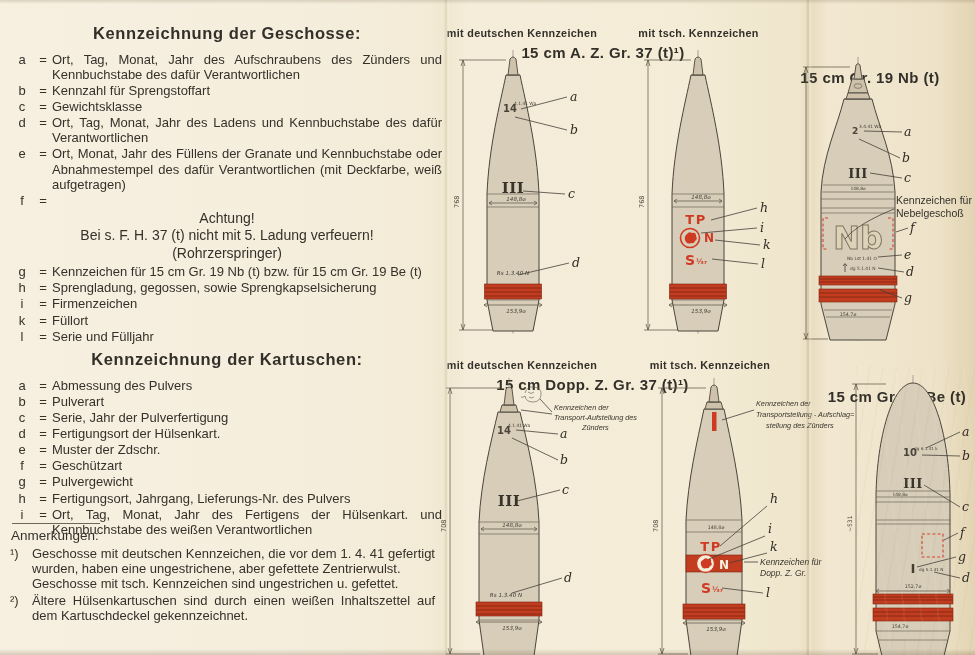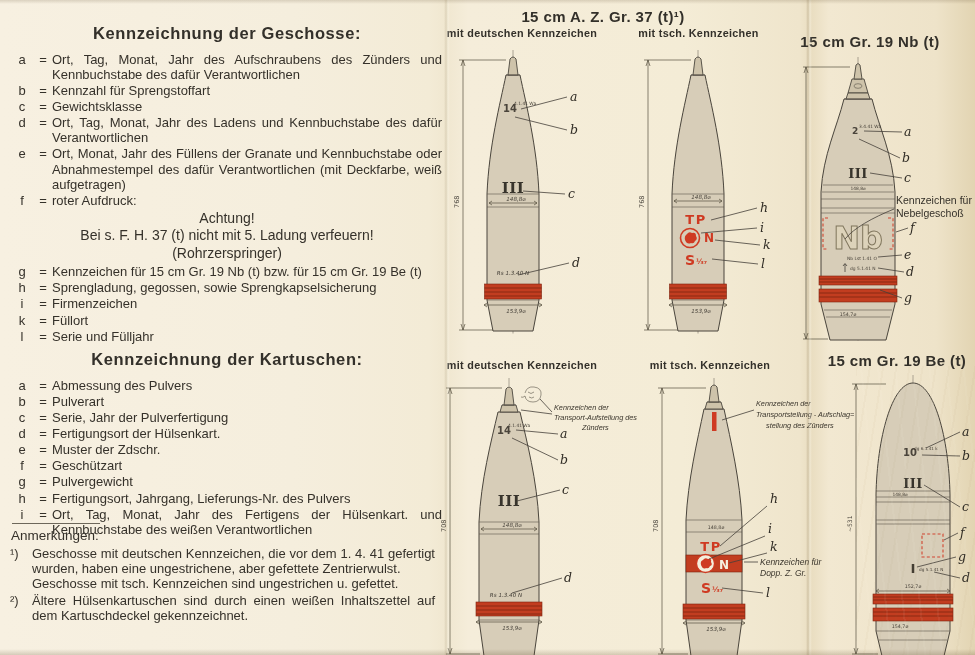--- a/index.html
+++ b/index.html
@@ -22,21 +22,21 @@
   .dl .eq{text-align:center;}
   .dl .t{text-align:justify;padding-right:2px;}
   .achtung{text-align:center;font-size:14px;line-height:1.25;margin:2px 0 2px 0;}
   .noteline{width:88px;border:none;border-top:1.5px solid #6d675a;margin:0 0 4px 2px;}
   .anmtitle{font-size:13.5px;margin:0 0 3px 1px;}
   .notes{display:grid;grid-template-columns:22px 1fr;font-size:13px;line-height:1.16;row-gap:2px;}
   .notes .t{text-align:justify;padding-right:9px;}
 
   
   .hdr{position:absolute;text-align:center;white-space:nowrap;color:#33302a;}
-  .hdr.big{font-size:15px;font-weight:bold;letter-spacing:.4px;}
+  .hdr.big{font-size:15px;font-weight:bold;letter-spacing:.4px;margin-top:36px;}
   .hdr.sub{font-size:10.8px;font-weight:bold;letter-spacing:.3px;}
 
   
   .sv{position:absolute;}
   .body{fill:#d7cdb8;stroke:#4a453c;stroke-width:1;}
   .nosecap{fill:#cec3aa;stroke:#4a453c;stroke-width:.9;}
   .lnthin{stroke:#5b554a;fill:none;stroke-width:.6;}
   .cl{stroke:#6b6458;stroke-width:.55;stroke-dasharray:8 2.5 1.5 2.5;fill:none;}
   .dim{stroke:#57503f;stroke-width:.7;fill:none;}
   .ldr{stroke:#45403a;stroke-width:.8;fill:none;}
@@ -72,21 +72,20 @@
         <span class="eq">=</span>
         <span class="t">Gewichtsklasse</span>
       <span class="k">d</span>
         <span class="eq">=</span>
         <span class="t">Ort, Tag, Monat, Jahr des Ladens und Kennbuchstabe des dafür Verantwortlichen</span>
       <span class="k">e</span>
         <span class="eq">=</span>
         <span class="t">Ort, Monat, Jahr des Füllens der Granate und Kennbuchstabe oder Abnahmestempel des dafür Verantwortlichen (mit Deckfarbe, weiß aufgetragen)</span>
       <span class="k">f</span>
         <span class="eq">=</span>
-        <span class="t">roter Aufdruck:</span>
     </div>
     <div class="achtung">
       <div>Achtung!</div>
       <div>Bei s. F. H. 37 (t) nicht mit 5. Ladung verfeuern!</div>
       <div>(Rohrzerspringer)</div>
     </div>
     <div class="dl">
       <span class="k">g</span>
         <span class="eq">=</span>
         <span class="t">Kennzeichen für 15 cm Gr. 19 Nb (t) bzw. für 15 cm Gr. 19 Be (t)</span>
@@ -146,20 +145,21 @@
       <span class="t"><span>Geschosse mit deutschen Kennzeichen, die vor dem 1. 4. 41 gefertigt wurden, haben eine ungestrichene, aber gefettete Zentrierwulst.</span><br><span>Geschosse mit tsch. Kennzeichen sind ungestrichen u. gefettet.</span></span>
       <span class="n">²)</span>
       <span class="t">Ältere Hülsenkartuschen sind durch einen weißen Inhaltszettel auf dem Kartuschdeckel gekennzeichnet.</span>
     </div>
   </div>
 
   <div class="hdr big" style="left:468px;top:8px;width:270px">15 cm A. Z. Gr. 37 (t)¹)</div>
   <div class="hdr sub" style="left:436px;top:27px;width:172px">mit deutschen Kennzeichen</div>
   <div class="hdr sub" style="left:616px;top:27px;width:165px">mit tsch. Kennzeichen</div>
   <div class="hdr big" style="left:770px;top:33px;width:200px">15 cm Gr. 19 Nb (t)</div>
+  <div class="hdr big" style="left:450px;top:340px;width:285px">15 cm Dopp. Z. Gr. 37 (t)¹)</div>
   <div class="hdr sub" style="left:436px;top:359px;width:172px">mit deutschen Kennzeichen</div>
   <div class="hdr sub" style="left:626px;top:359px;width:168px">mit tsch. Kennzeichen</div>
   <div class="hdr big" style="left:816px;top:352px;width:162px">15 cm Gr. 19 Be (t)</div>
 
   <svg class="sv" style="left:448px;top:44px" width="175" height="292" viewBox="0 0 175 292">
     <path class="dim" d="M15,16 L15,286 M11,16 L58,16 M11,286 L56,286"></path>
     <path class="dim" d="M13,22 L15,16 L17,22 M13,280 L15,286 L17,280"></path>
     <text class="dimnum" transform="translate(11,164) rotate(-90)">768</text>
     <path class="cl" d="M65,6 L65,291"></path>
     <path class="body" d="M58,31 C52,60 41,102 39,150 L39,256 L45,287 L85,287 L91,256 L91,150 C89,102 78,60 72,31 Z"></path>

